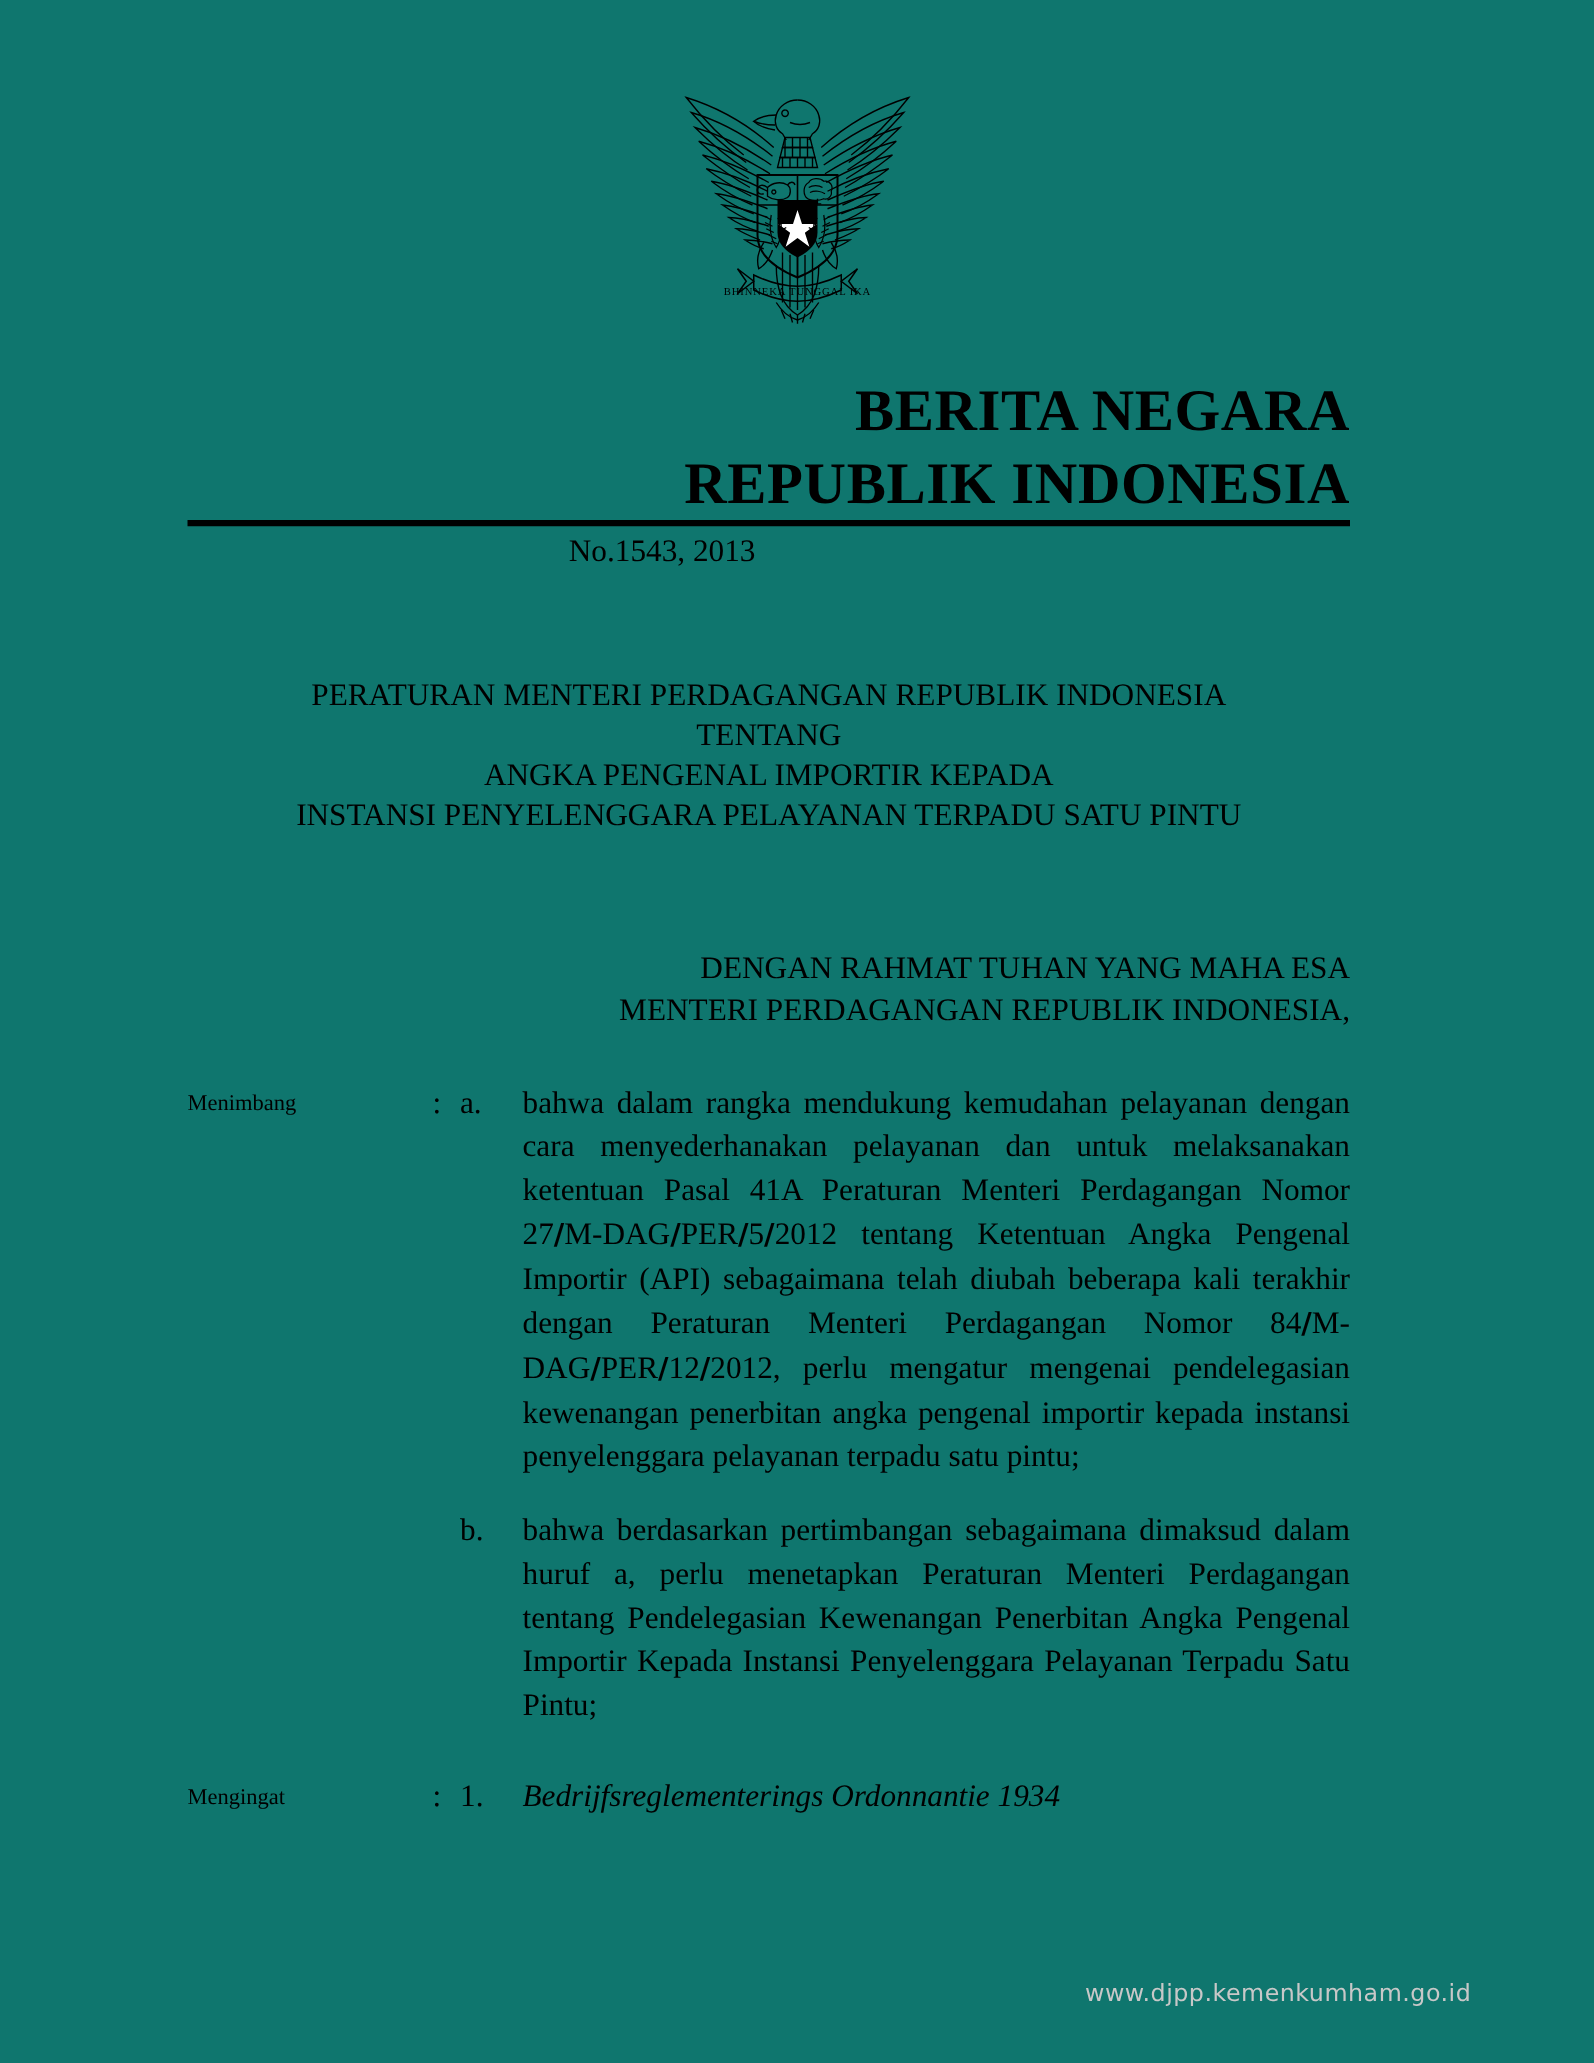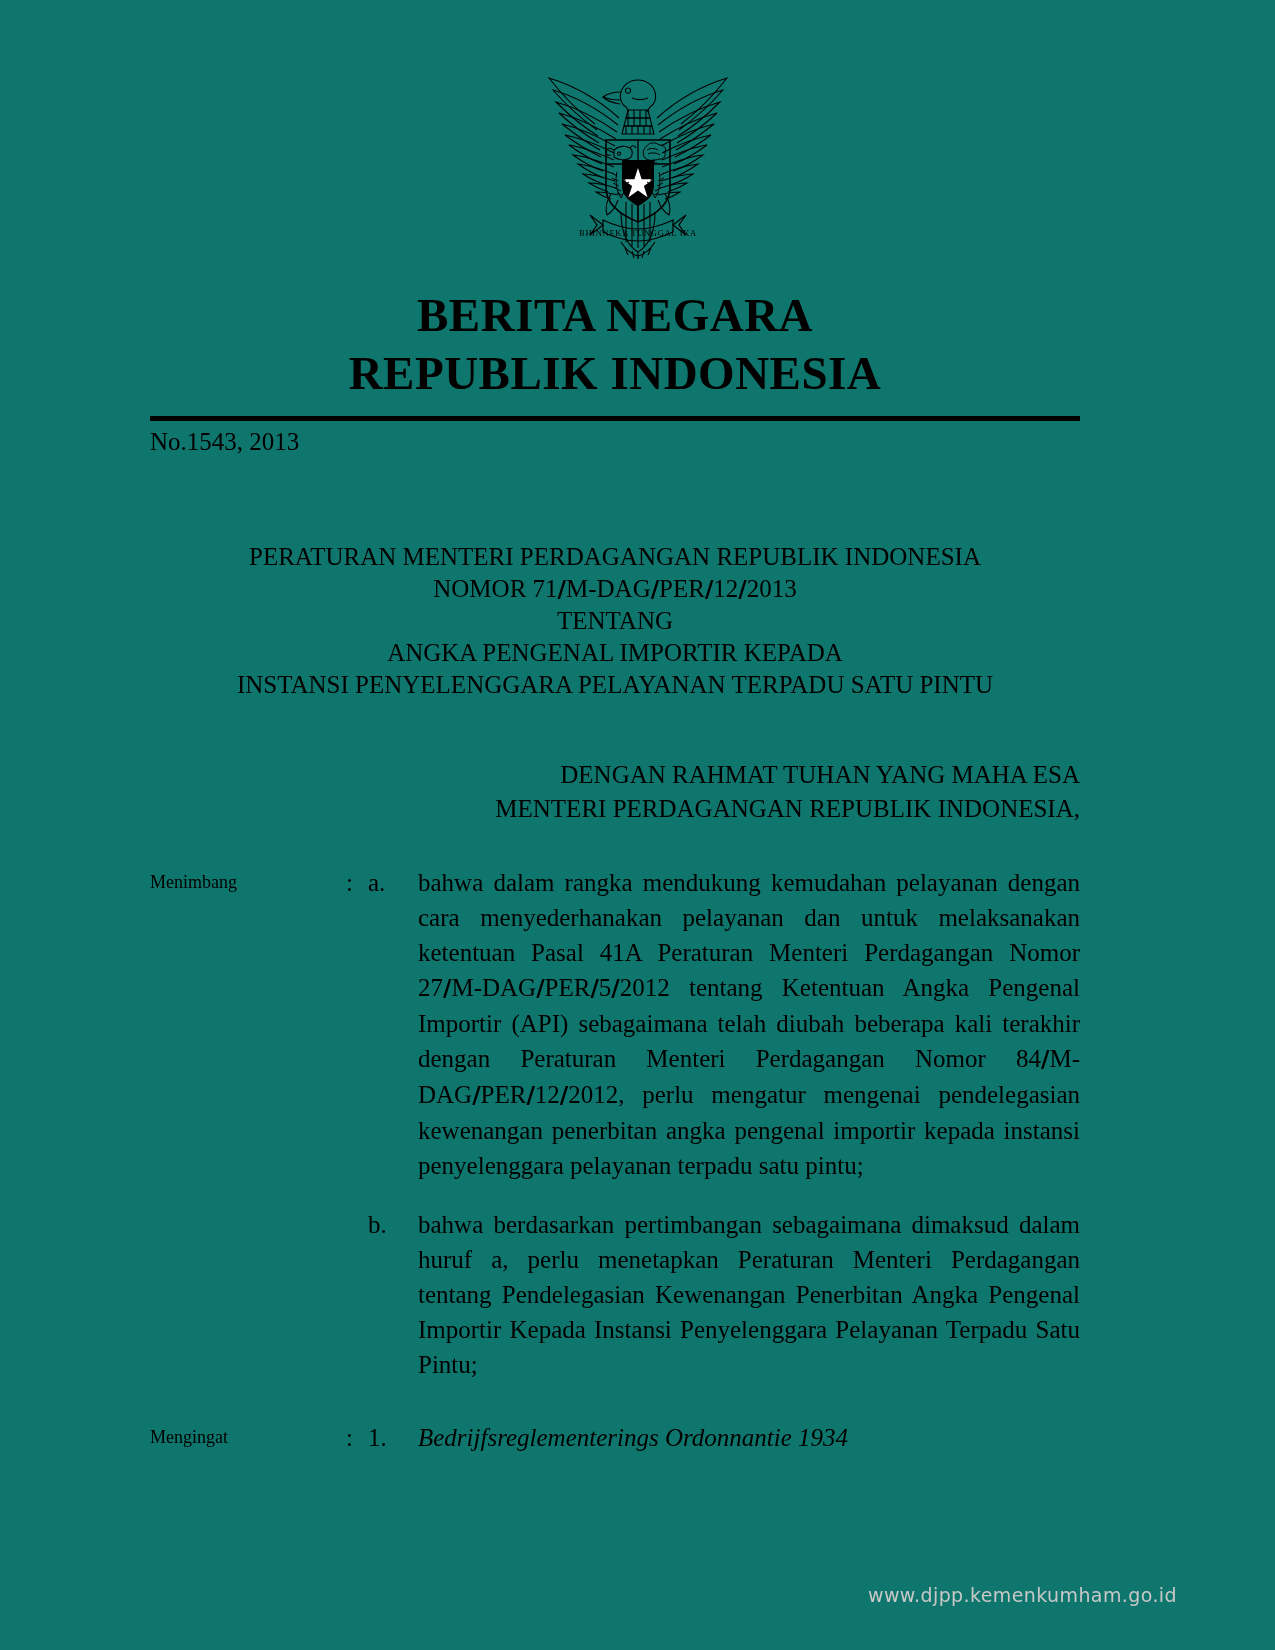--- a/index.html
+++ b/index.html
@@ -32,24 +32,24 @@
   }
   .emblem {
     display: inline-block;
     width: 210px;
     height: 205px;
   }
 
   
   .masthead {
     position: absolute;
-    top: 286px;
-    left: 150px;
-    width: 930px;
-    text-align: center;
+    top: 300px;
+    left: 150px;
+    width: 930px;
+    text-align: right;
   }
   .masthead-line {
     font-family: "Liberation Serif", "DejaVu Serif", serif;
     font-weight: bold;
     font-size: 47px;
     line-height: 58px;
     letter-spacing: 0.5px;
     white-space: nowrap;
   }
 
@@ -63,20 +63,21 @@
   }
 
   
   .meta {
     position: absolute;
     top: 425px;
     left: 150px;
     width: 930px;
     display: flex;
     align-items: center;
+    flex-direction: column;
   }
   .meta-no {
     width: 320px;
     flex: 0 0 320px;
     font-size: 25px;
     line-height: 33px;
   }
   .meta-desc {
     flex: 1 1 auto;
     font-size: 25px;
@@ -289,23 +290,20 @@
   </div>
 
   <div class="rule"></div>
 
   <div class="meta">
     <div class="meta-no">No.1543, 2013</div>
   </div>
 
   <div class="titleblock">
     <div class="title-line">PERATURAN MENTERI PERDAGANGAN REPUBLIK INDONESIA</div>
-    <div class="title-line">
-      <span>NOMOR 71</span><span class="slash">/</span><span>M-DAG</span><span class="slash">/</span><span>PER</span><span class="slash">/</span><span>12</span><span class="slash">/</span><span>2013</span>
-    </div>
     <div class="title-line">TENTANG</div>
     <div class="title-line">ANGKA PENGENAL IMPORTIR KEPADA</div>
     <div class="title-line">INSTANSI PENYELENGGARA PELAYANAN TERPADU SATU PINTU</div>
   </div>
 
   <div class="invocation">
     <div class="line">DENGAN RAHMAT TUHAN YANG MAHA ESA</div>
     <div class="line">MENTERI PERDAGANGAN REPUBLIK INDONESIA,</div>
   </div>
 

